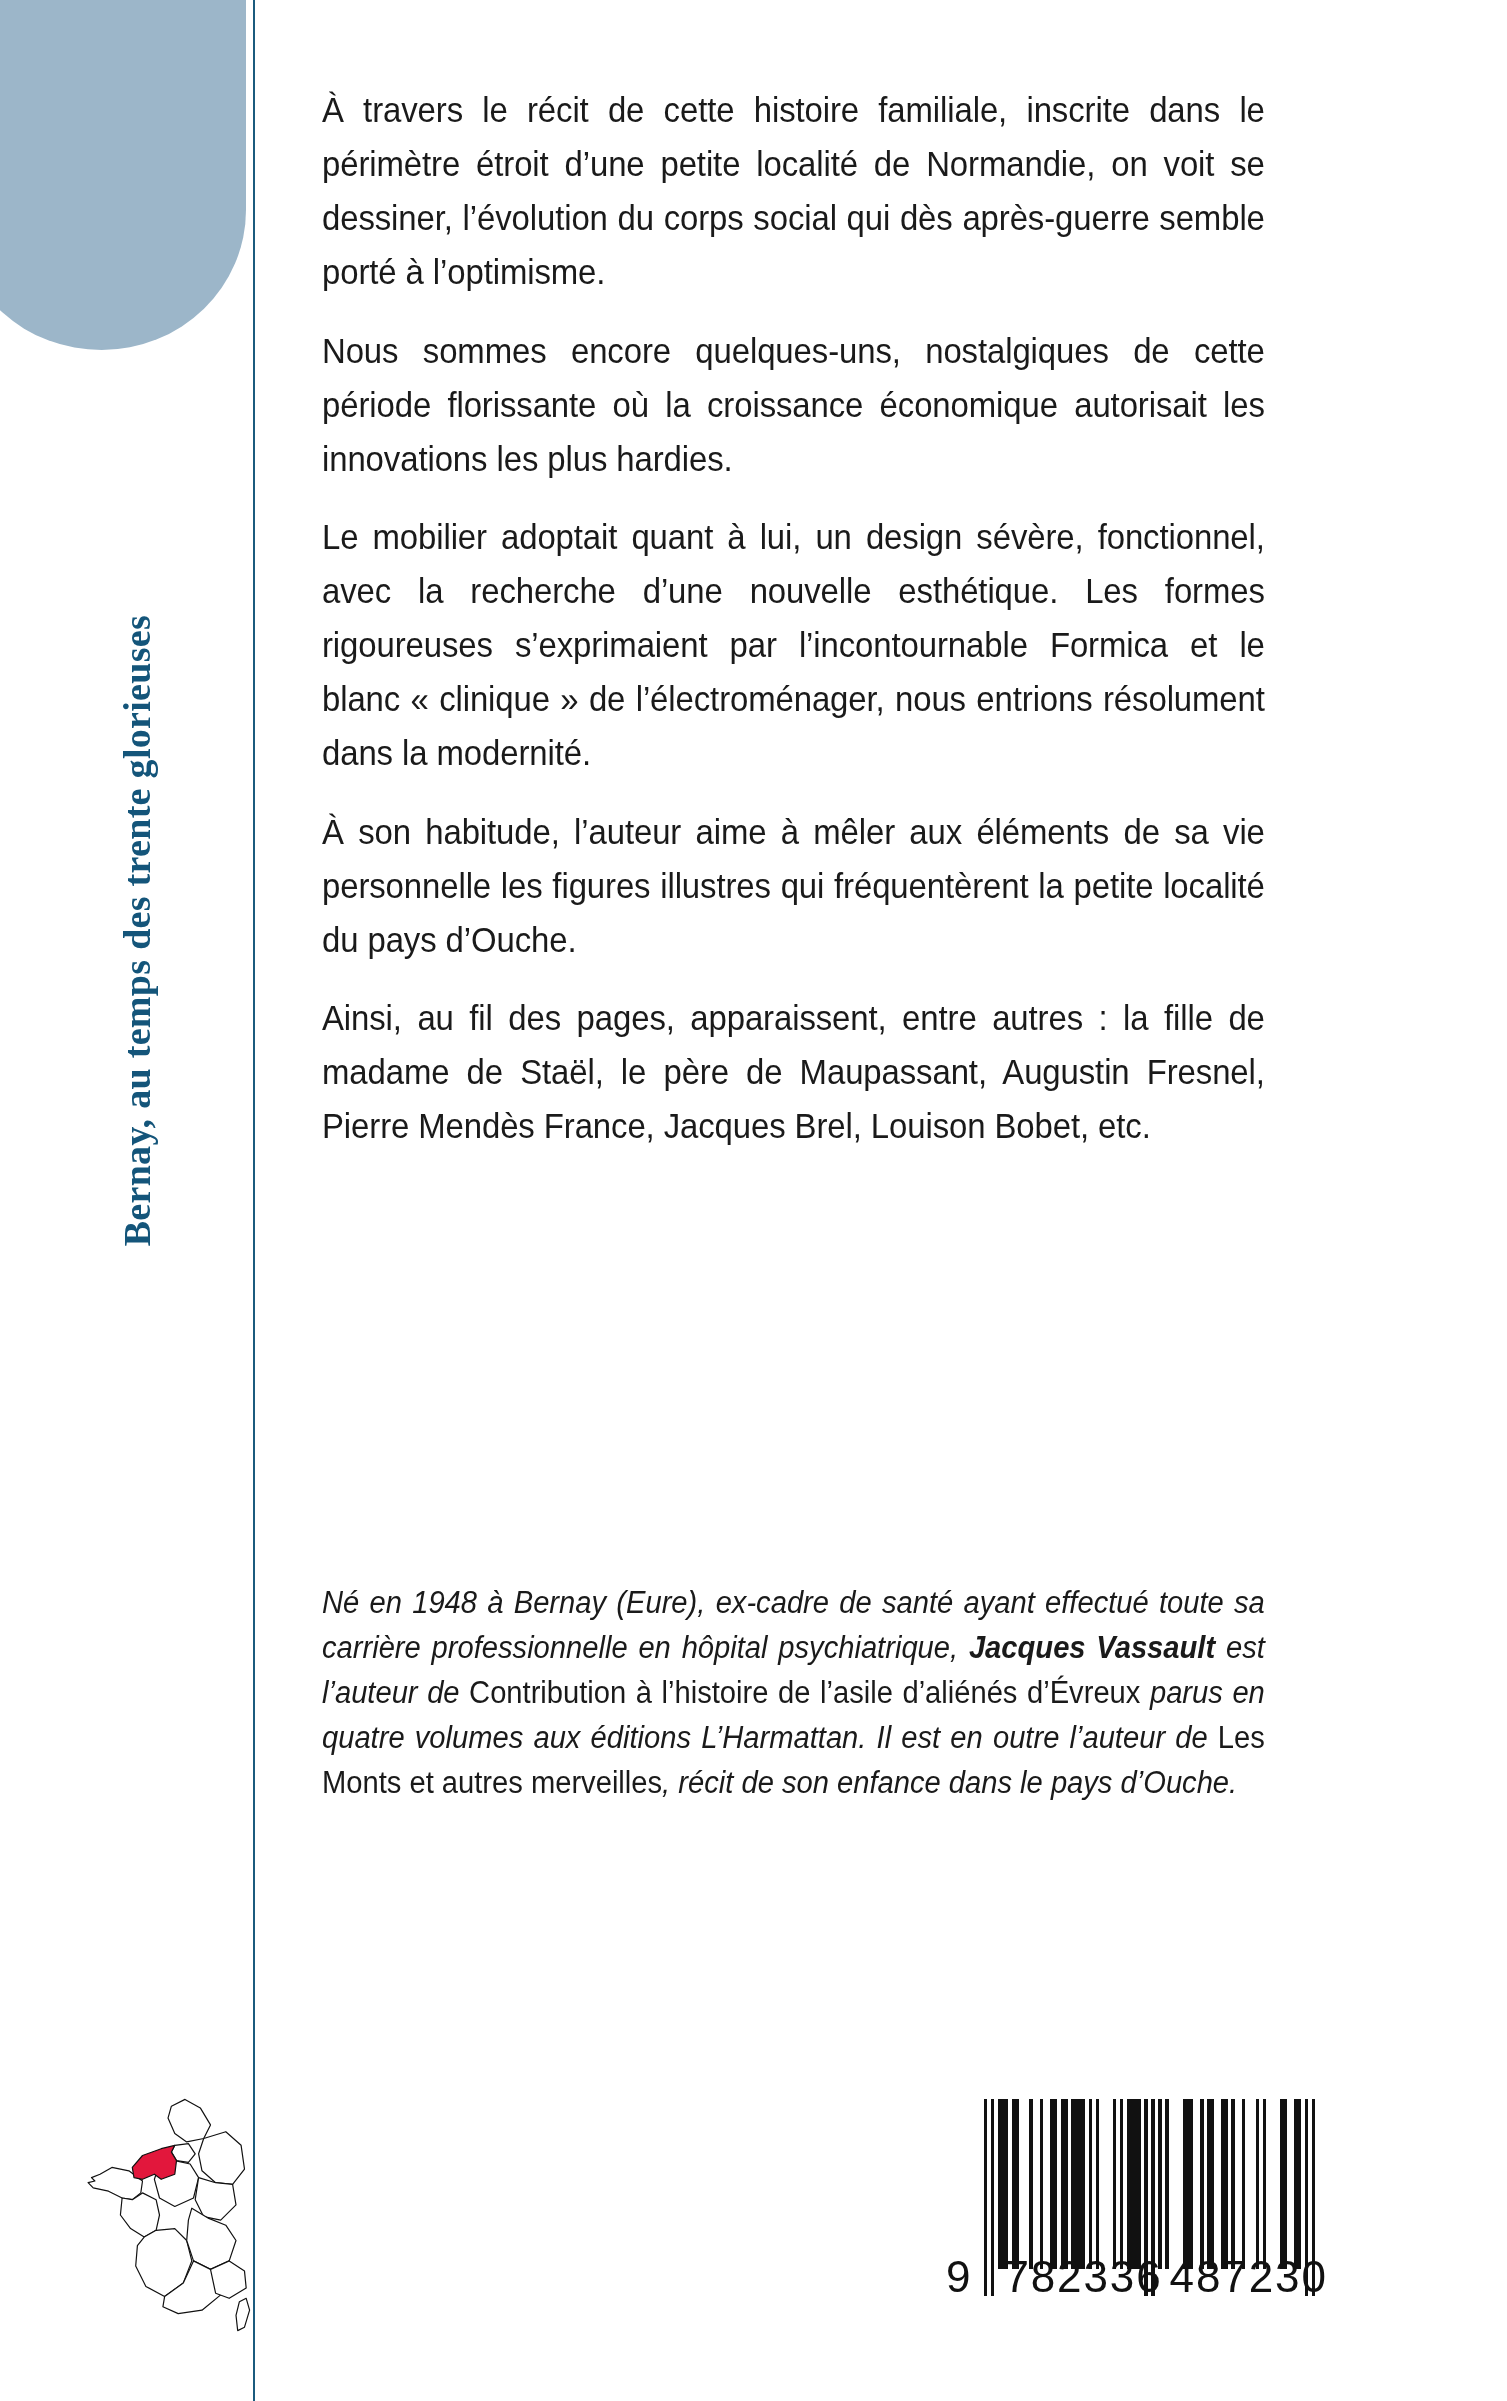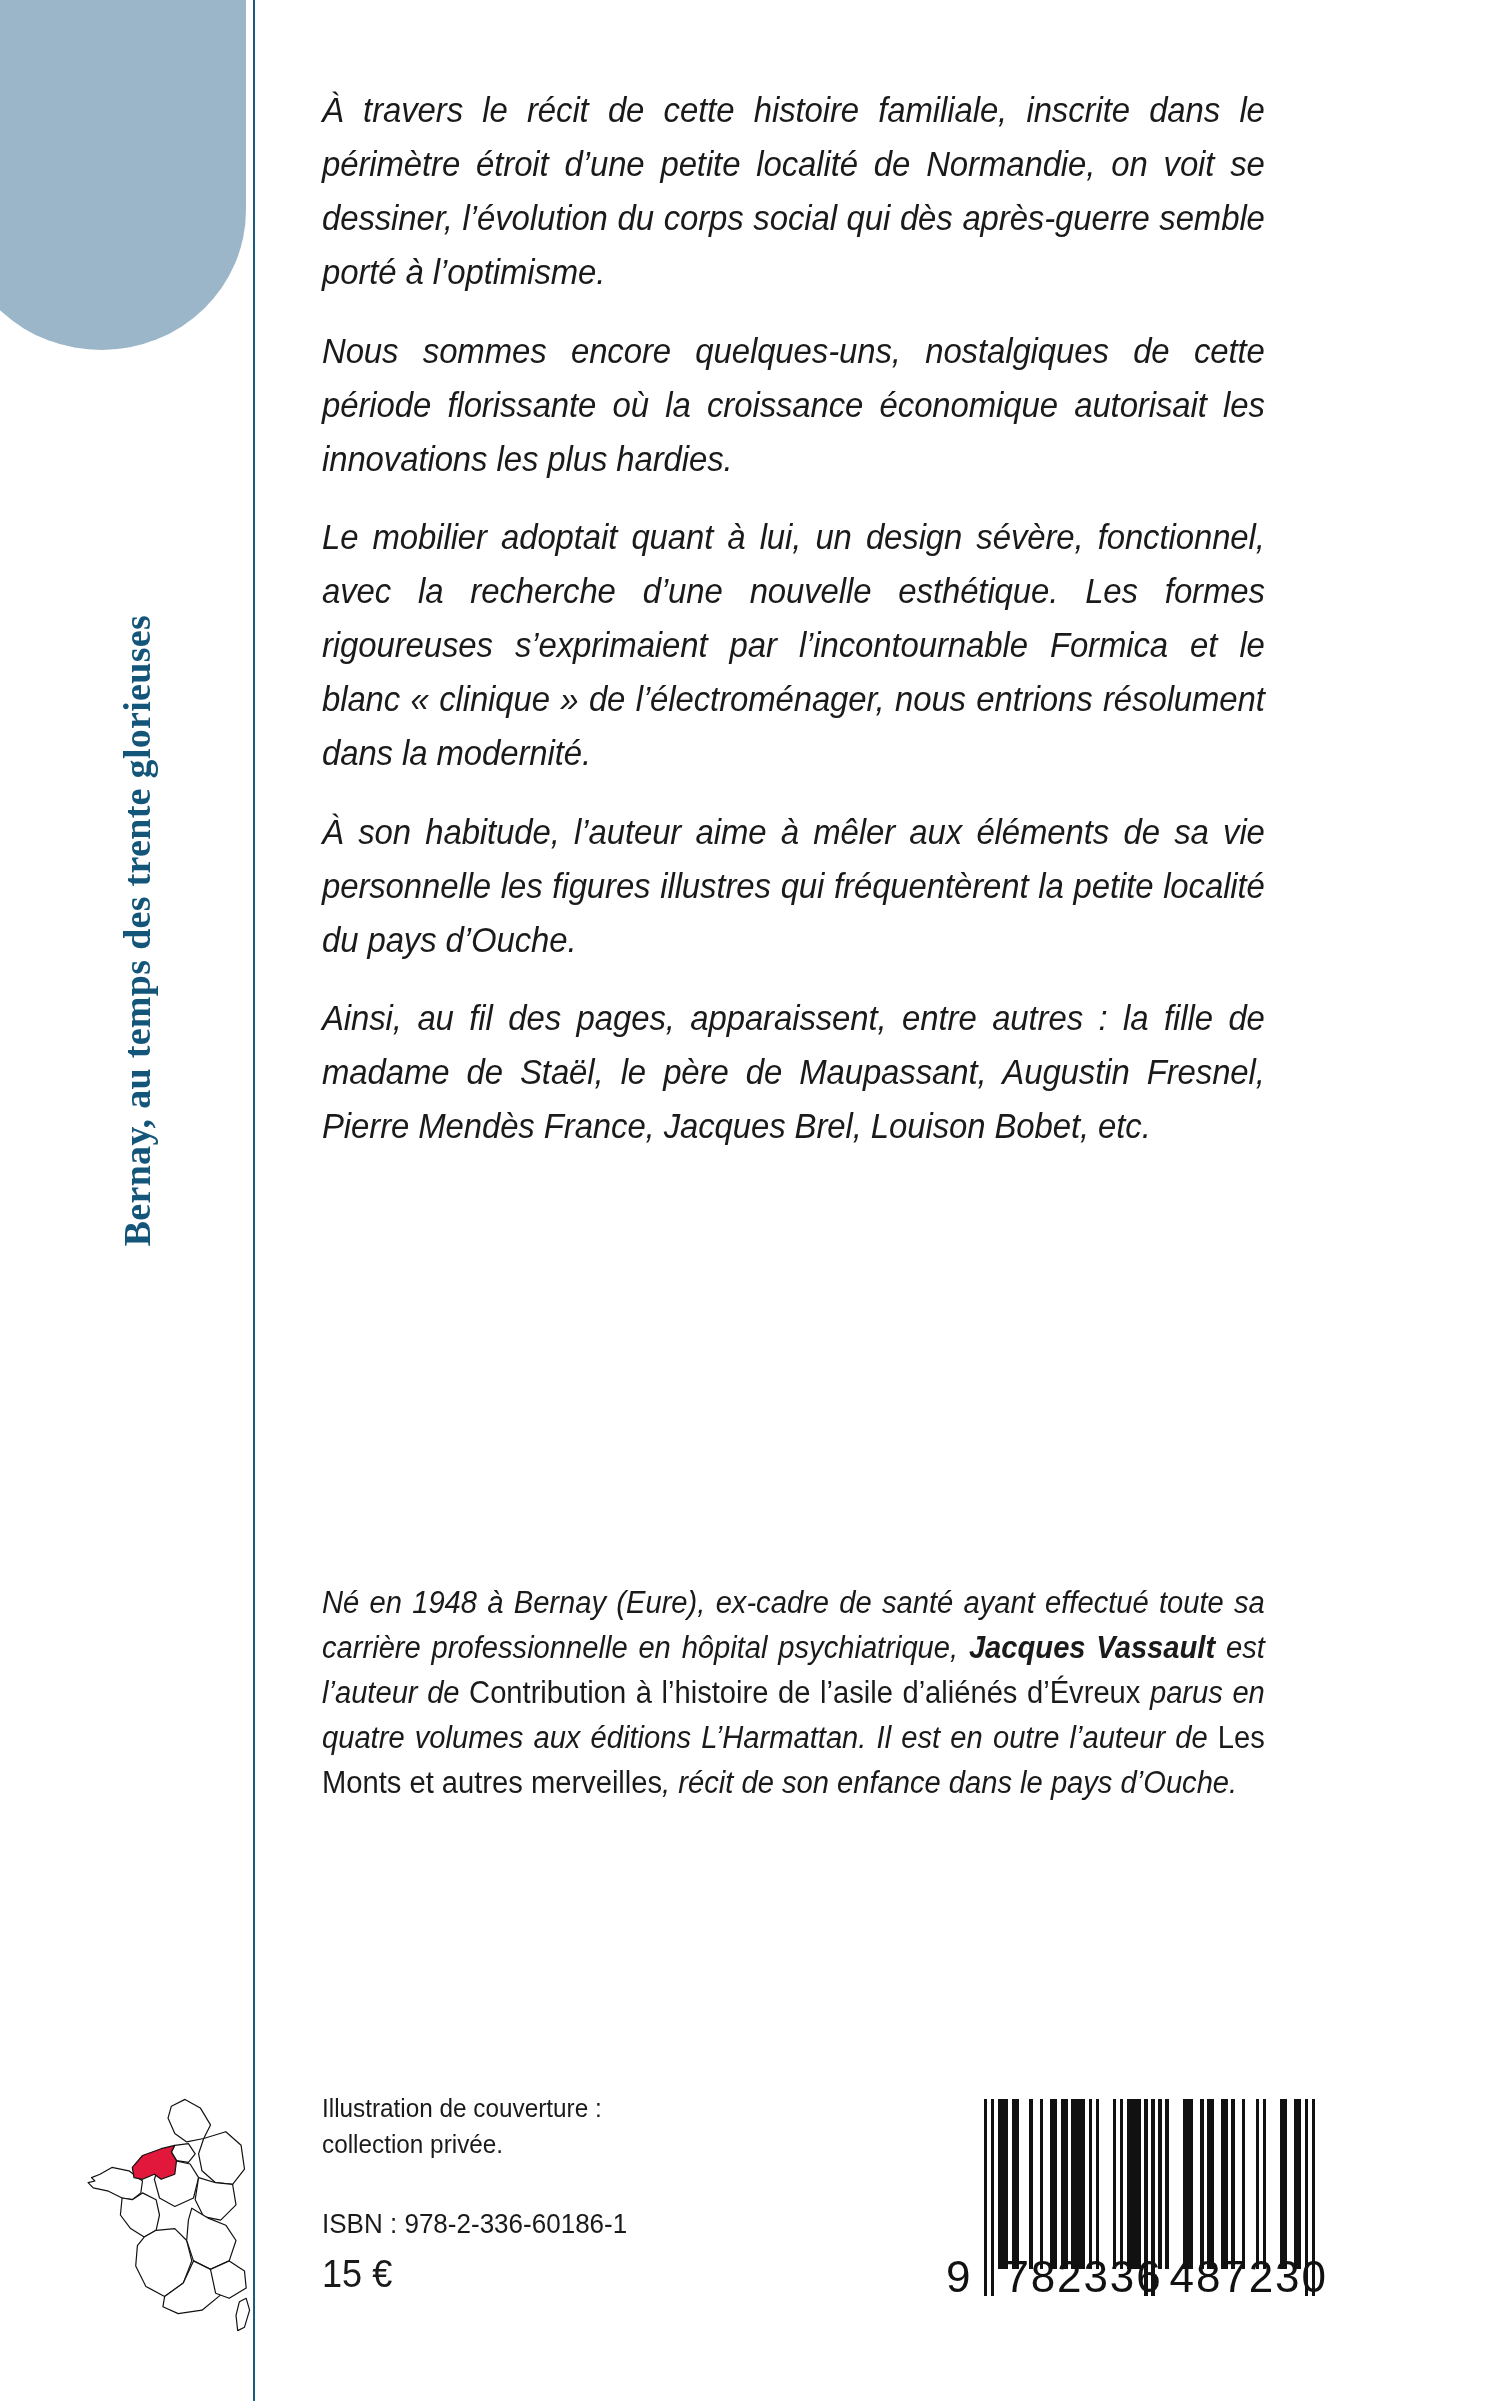--- a/index.html
+++ b/index.html
@@ -73,21 +73,20 @@
     top: 0;
     width: 1003px;
     height: 2402px;
   }
 
   #blurb {
     position: absolute;
     left: 0;
     top: 83px;
     width: 1003px;
-    font-style: italic;
   }
   #blurb p {
     margin: 0 0 24.6px 0;
     font-family: "Liberation Sans", sans-serif;
     font-size: 35px;
     line-height: 54px;
     text-align: justify;
     text-justify: inter-word;
     color: #1a1a1a;
     font-weight: 400;
@@ -207,28 +206,20 @@
     <p>Nous sommes encore quelques-uns, nostalgiques de cette période florissante où la croissance économique autorisait les innovations les plus hardies.</p>
     <p>Le mobilier adoptait quant à lui, un design sévère, fonctionnel, avec la recherche d’une nouvelle esthétique. Les formes rigoureuses s’exprimaient par l’incontournable Formica et le blanc « clinique » de l’électroménager, nous entrions résolument dans la modernité.</p>
     <p>À son habitude, l’auteur aime à mêler aux éléments de sa vie personnelle les figures illustres qui fréquentèrent la petite localité du pays d’Ouche.</p>
     <p>Ainsi, au fil des pages, apparaissent, entre autres : la fille de madame de Staël, le père de Maupassant, Augustin Fresnel, Pierre Mendès France, Jacques Brel, Louison Bobet, etc.</p>
   </div>
 
   <div id="bio">
     <p><span>Né en 1948 à Bernay (Eure), ex-cadre de santé ayant effectué toute sa carrière professionnelle en hôpital psychiatrique, </span><span class="namebold">Jacques Vassault</span><span> est l’auteur de </span><span class="roman">Contribution à l’histoire de l’asile d’aliénés d’Évreux</span><span> parus en quatre volumes aux éditions L’Harmattan. Il est en outre l’auteur de </span><span class="roman">Les Monts et autres merveilles</span><span>, récit de son enfance dans le pays d’Ouche.</span></p>
   </div>
 
-  <div id="footer">
-    <div class="credit">
-      <div>Illustration de couverture :</div>
-      <div>collection privée.</div>
-    </div>
-    <div class="isbn">ISBN : 978-2-336-60186-1</div>
-    <div class="price">15 €</div>
-  </div>
 
 </div>
 
 <svg id="map-france" viewBox="0 0 200 320">
   <g fill="#ffffff" stroke="#111111" stroke-width="1.4" stroke-linejoin="round">
 
     <path d="M20,112 L10,116 L14,120 L6,122 L12,128 L30,132 L46,140 L58,142 L68,134 L70,120 L54,108 L34,104 Z"></path>
 
     <path d="M58,142 L46,140 L44,160 L56,176 L72,186 L86,178 L90,160 L86,142 L70,134 Z"></path>
 

